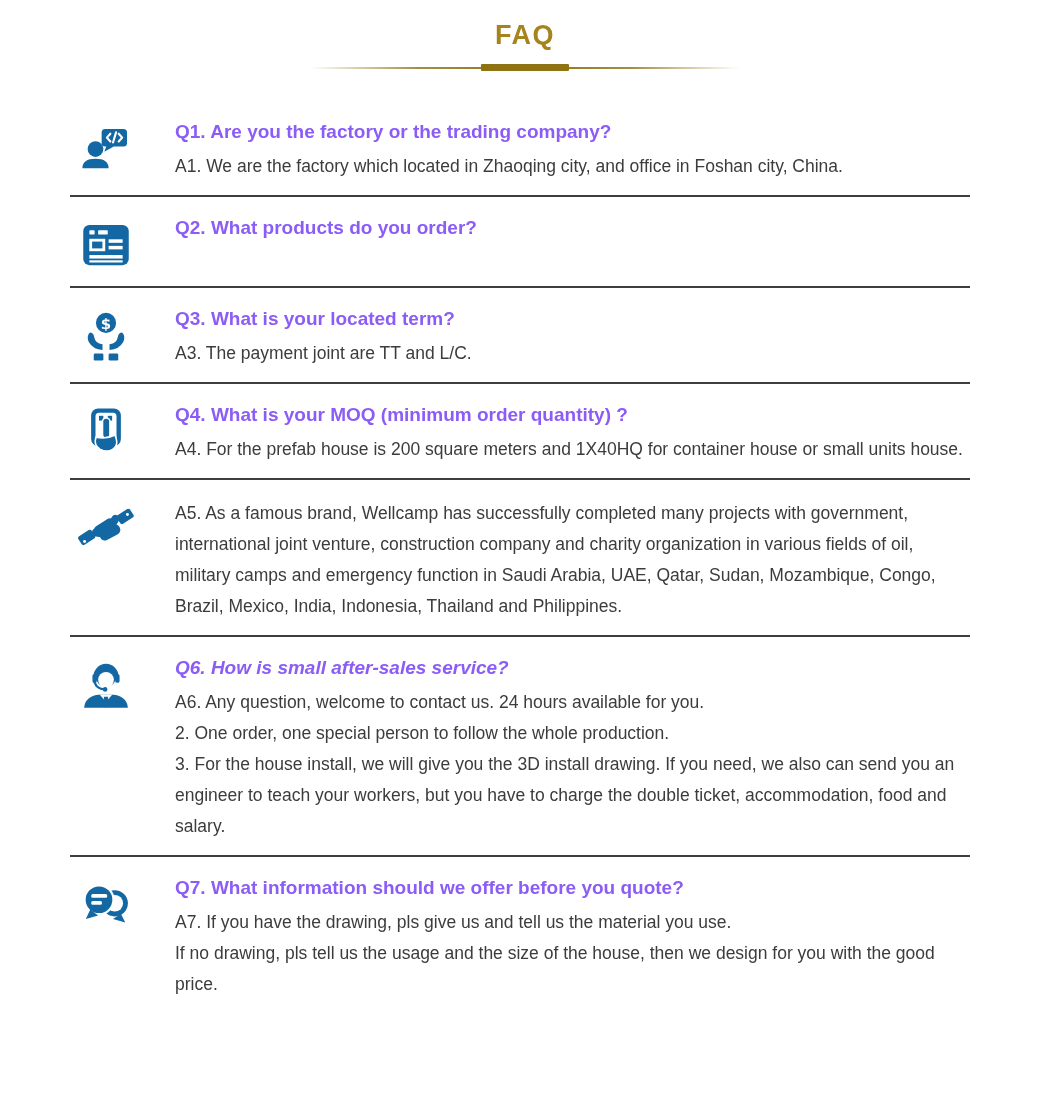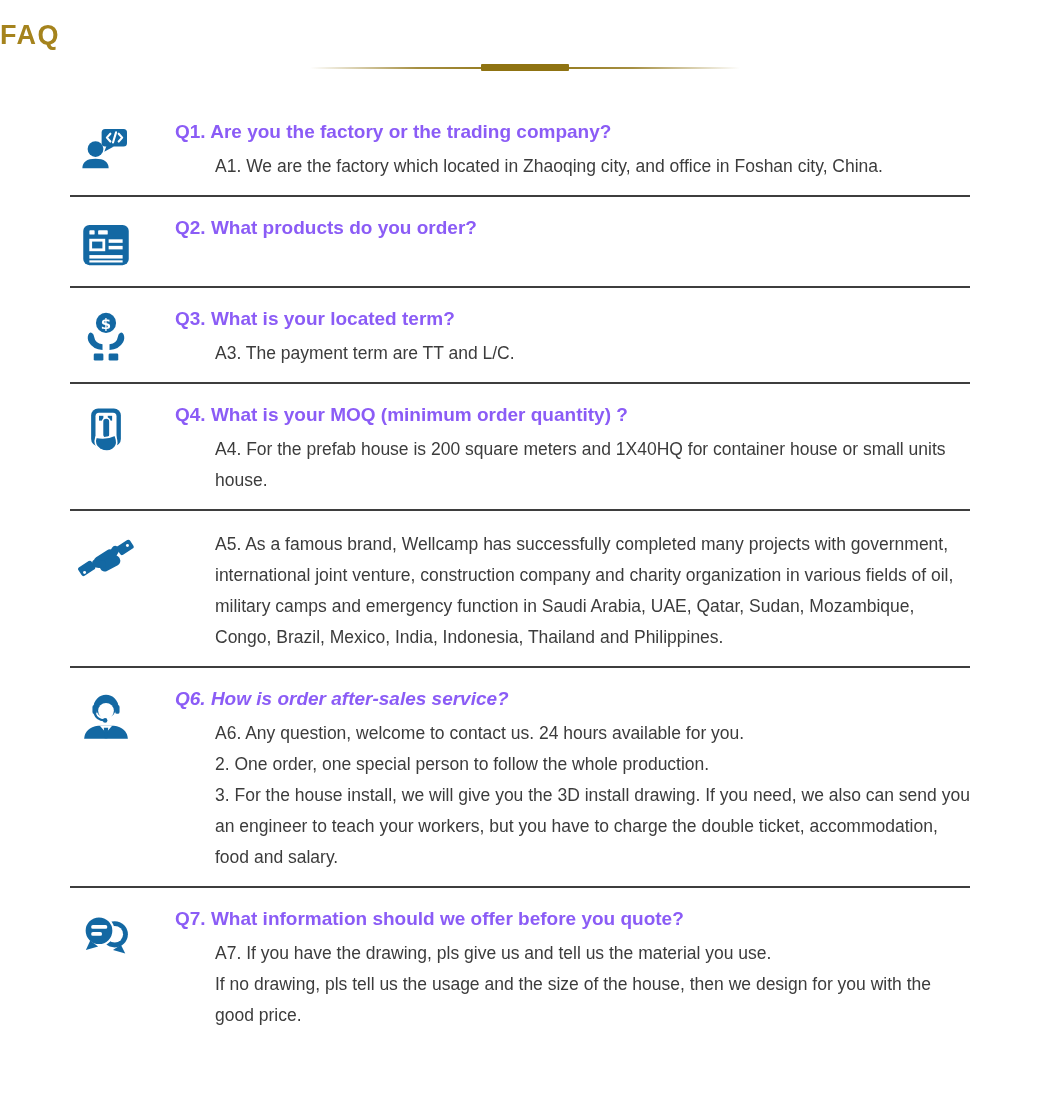--- a/index.html
+++ b/index.html
@@ -2,41 +2,41 @@
 <html><head>
 <meta charset="utf-8">
 <style>
   * { margin:0; padding:0; box-sizing:border-box; }
   html,body { background:#ffffff; }
   body {
     width:1050px; height:1112px; overflow:hidden;
     font-family:"Liberation Sans", sans-serif;
     --accent:#a5831d; --accent-dark:#8f7312; --icon:#1368a3; --divider:#3e3e3e;
   }
-  .title-block { text-align:left; padding-top:20px; }
+  .title-block { text-align:center; padding-top:20px; }
   .page-title { font-size:27px; font-weight:bold; letter-spacing:1.5px; color:var(--accent); }
   .underline { position:relative; width:430px; height:7px; margin:13px auto 0; }
   .underline .thin {
     position:absolute; top:2.5px; left:0; right:0; height:2px;
     background:linear-gradient(90deg, rgba(143,115,18,0) 0%, rgba(143,115,18,.8) 25%, var(--accent-dark) 50%, rgba(143,115,18,.8) 75%, rgba(143,115,18,0) 100%);
   }
   .underline .bar {
     position:absolute; left:50%; top:0; transform:translateX(-50%);
     width:88px; height:7px; background:var(--accent-dark); border-radius:1px;
   }
   .faq-list { margin:30px 80px 0 70px; }
   .faq-item { display:flex; padding:18px 0 13px; border-bottom:2px solid var(--divider); }
   .faq-item:last-child { border-bottom:none; }
   .icon-col { flex:0 0 105px; width:105px; padding-left:8px; }
   .icon { width:56px; height:56px; display:block; color:var(--icon); margin-top:2px; }
   .icon svg { width:100%; height:100%; display:block; }
   .text-col { flex:1; min-width:0; }
   .question { font-size:19px; font-weight:bold; color:#8b5cf6; line-height:25px; margin-bottom:7px; }
   .question.italic { font-style:italic; }
-  .answer-line { font-size:17.5px; color:#3c3c3c; line-height:31px;margin-left:40px; }
+  .answer-line { font-size:17.5px; color:#3c3c3c; line-height:31px; }
 </style>
 </head>
 <body style="--accent: #a5831d; --accent-dark: #8f7312; --icon: #1368a3; --divider: #3e3e3e;">
 
 <div class="title-block">
   <h1 class="page-title">FAQ</h1>
   <div class="underline">
     <div class="thin"></div>
     <div class="bar"></div>
   </div>
@@ -92,21 +92,21 @@
             <path d="M28 48 q-11 -1 -15.5 -9 q-2.5 -4.5 -0.5 -9 q1.5 -3 4 -1.5 q2 1 2.5 4.5 q1 7 9.5 8.5 z" fill="currentColor"></path>
             <path d="M36 48 q11 -1 15.5 -9 q2.5 -4.5 0.5 -9 q-1.5 -3 -4 -1.5 q-2 1 -2.5 4.5 q-1 7 -9.5 8.5 z" fill="currentColor"></path>
             <rect x="18" y="52" width="11" height="8" rx="1.5" fill="currentColor"></rect>
             <rect x="35" y="52" width="11" height="8" rx="1.5" fill="currentColor"></rect>
           </svg>
         </span>
     </div>
     <div class="text-col">
       <div class="question">Q3. What is your located term?</div>
       <div class="answers">
-          <p class="answer-line">A3. The payment term are TT and L/C.</p>
+          <p class="answer-line">A3. The payment joint are TT and L/C.</p>
         </div>
     </div>
   </div>
 
   <div class="faq-item">
     <div class="icon-col">
       <span class="icon">
           <svg viewBox="0 0 64 64">
             <rect x="15" y="5" width="34" height="43" rx="8" fill="currentColor"></rect>
             <rect x="20" y="10" width="24" height="33" rx="4" fill="#fff"></rect>
@@ -158,21 +158,21 @@
             <circle cx="32" cy="26" r="9" fill="#fff"></circle>
             <path d="M19.5 22 a12.5 12.5 0 0 1 25 0" fill="none" stroke="currentColor" stroke-width="3.4"></path>
             <rect x="16.5" y="19.5" width="5" height="10" rx="2.2" fill="currentColor"></rect>
             <rect x="42.5" y="19.5" width="5" height="10" rx="2.2" fill="currentColor"></rect>
             <path d="M19 29 q2.5 7.5 11 8" fill="none" stroke="currentColor" stroke-width="2.6" stroke-linecap="round"></path>
             <circle cx="31" cy="37" r="2.6" fill="currentColor"></circle>
           </svg>
         </span>
     </div>
     <div class="text-col">
-      <div class="question italic">Q6. How is order after-sales service?</div>
+      <div class="question italic">Q6. How is small after-sales service?</div>
       <div class="answers">
           <p class="answer-line">A6. Any question, welcome to contact us. 24 hours available for you.</p>
           <p class="answer-line">2. One order, one special person to follow the whole production.</p>
           <p class="answer-line">3. For the house install, we will give you the 3D install drawing. If you need, we also can send you an engineer to teach your workers, but you have to charge the double ticket, accommodation, food and salary.</p>
         </div>
     </div>
   </div>
 
   <div class="faq-item">
     <div class="icon-col">

